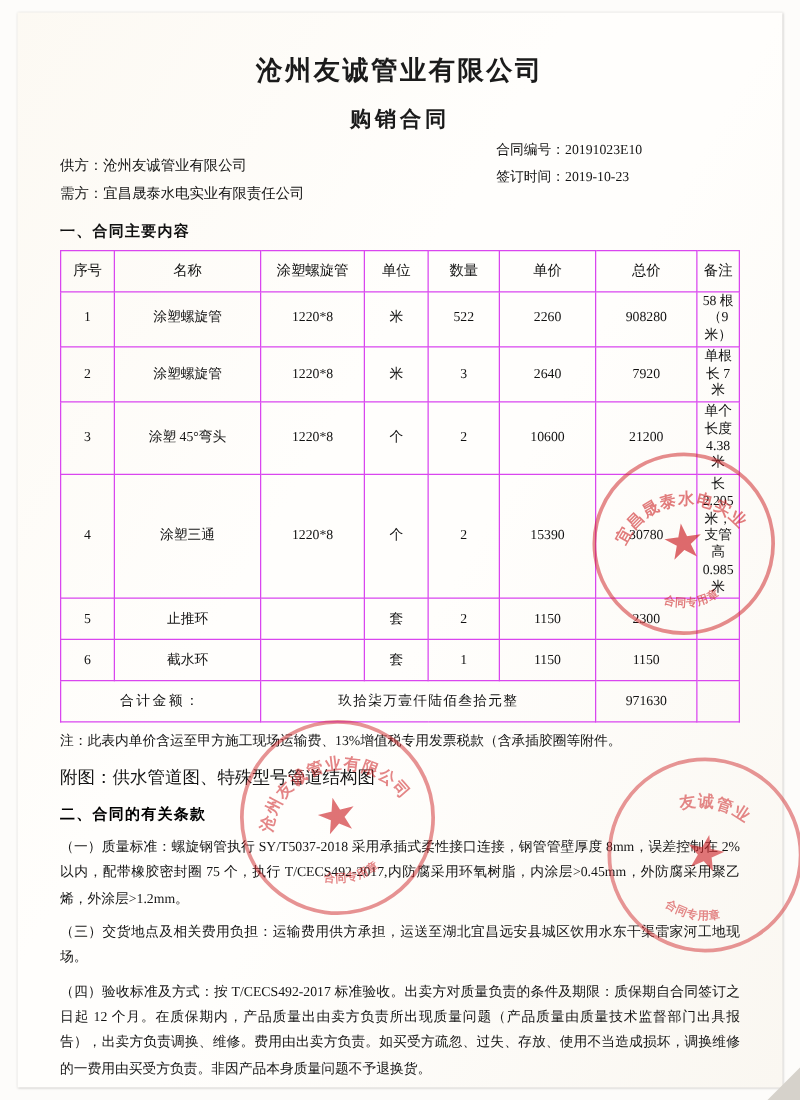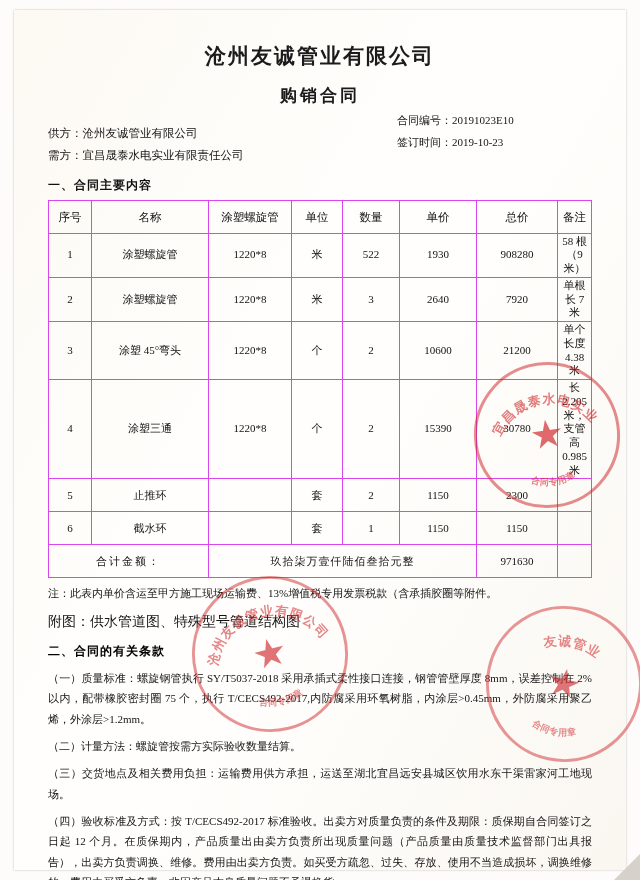--- a/index.html
+++ b/index.html
@@ -285,21 +285,21 @@
             <th class="col-note">备注</th>
           </tr>
         </thead>
         <tbody>
           <tr>
             <td>1</td>
             <td>涂塑螺旋管</td>
             <td>1220*8</td>
             <td>米</td>
             <td>522</td>
-            <td>1930</td>
+            <td>2260</td>
             <td>908280</td>
             <td>58 根（9 米）</td>
           </tr>
           <tr>
             <td>2</td>
             <td>涂塑螺旋管</td>
             <td>1220*8</td>
             <td>米</td>
             <td>3</td>
             <td>2640</td>
@@ -357,23 +357,20 @@
 
       <div class="note-line">注：此表内单价含运至甲方施工现场运输费、13%增值税专用发票税款（含承插胶圈等附件。</div>
       <div class="attach-line">附图：供水管道图、特殊型号管道结构图</div>
 
       <div class="clause-head">二、合同的有关条款</div>
 
       <div class="clause">
         <p><span class="lbl">（一）质量标准：</span><span>螺旋钢管执行 SY/T5037-2018 采用承插式柔性接口连接，钢管管壁厚度 8mm，误差控制在 2%以内，配带橡胶密封圈 75 个，执行 T/CECS492-2017,内防腐采用环氧树脂，内涂层&gt;0.45mm，外防腐采用聚乙烯，外涂层&gt;1.2mm。</span></p>
       </div>
       <div class="clause">
-        <p><span class="lbl">（二）计量方法：</span><span>螺旋管按需方实际验收数量结算。</span></p>
-      </div>
-      <div class="clause">
         <p><span class="lbl">（三）交货地点及相关费用负担：</span><span>运输费用供方承担，运送至湖北宜昌远安县城区饮用水东干渠雷家河工地现场。</span></p>
       </div>
       <div class="clause">
         <p><span class="lbl">（四）验收标准及方式：</span><span>按 T/CECS492-2017 标准验收。出卖方对质量负责的条件及期限：质保期自合同签订之日起 12 个月。在质保期内，产品质量出由卖方负责所出现质量问题（产品质量由质量技术监督部门出具报告），出卖方负责调换、维修。费用由出卖方负责。如买受方疏忽、过失、存放、使用不当造成损坏，调换维修的一费用由买受方负责。非因产品本身质量问题不予退换货。</span></p>
       </div>
 
     </div>
   </div>
   <div class="corner-fold"></div>
 </div>

